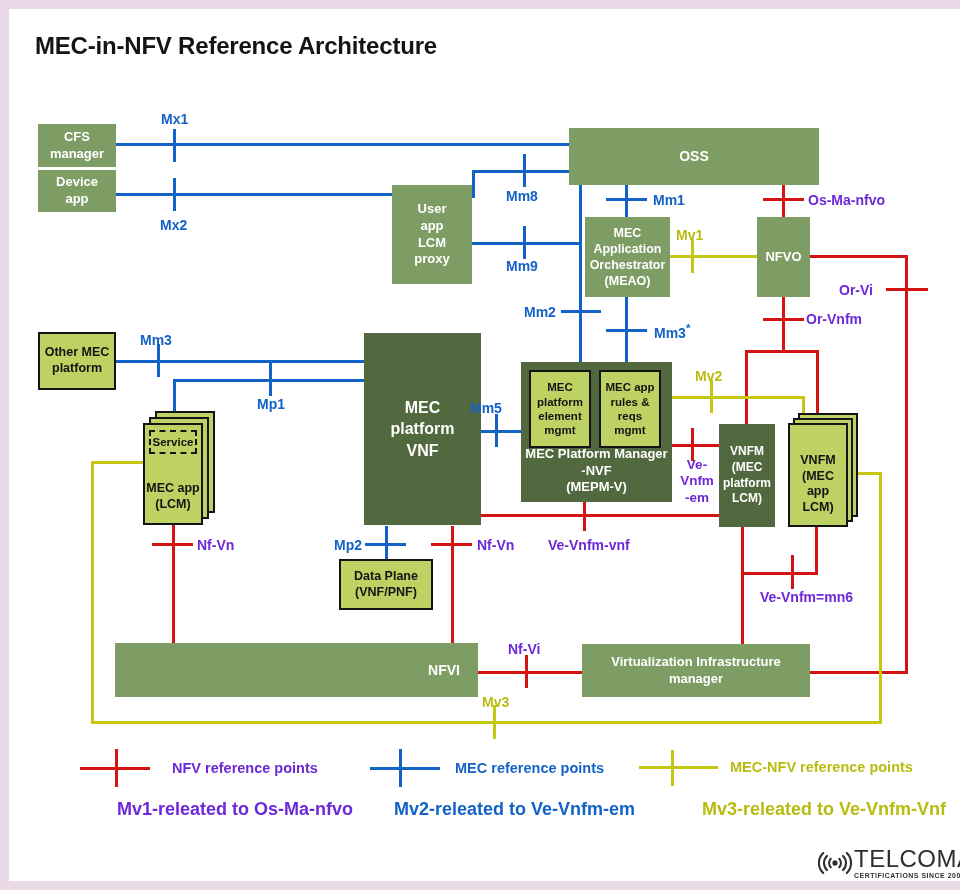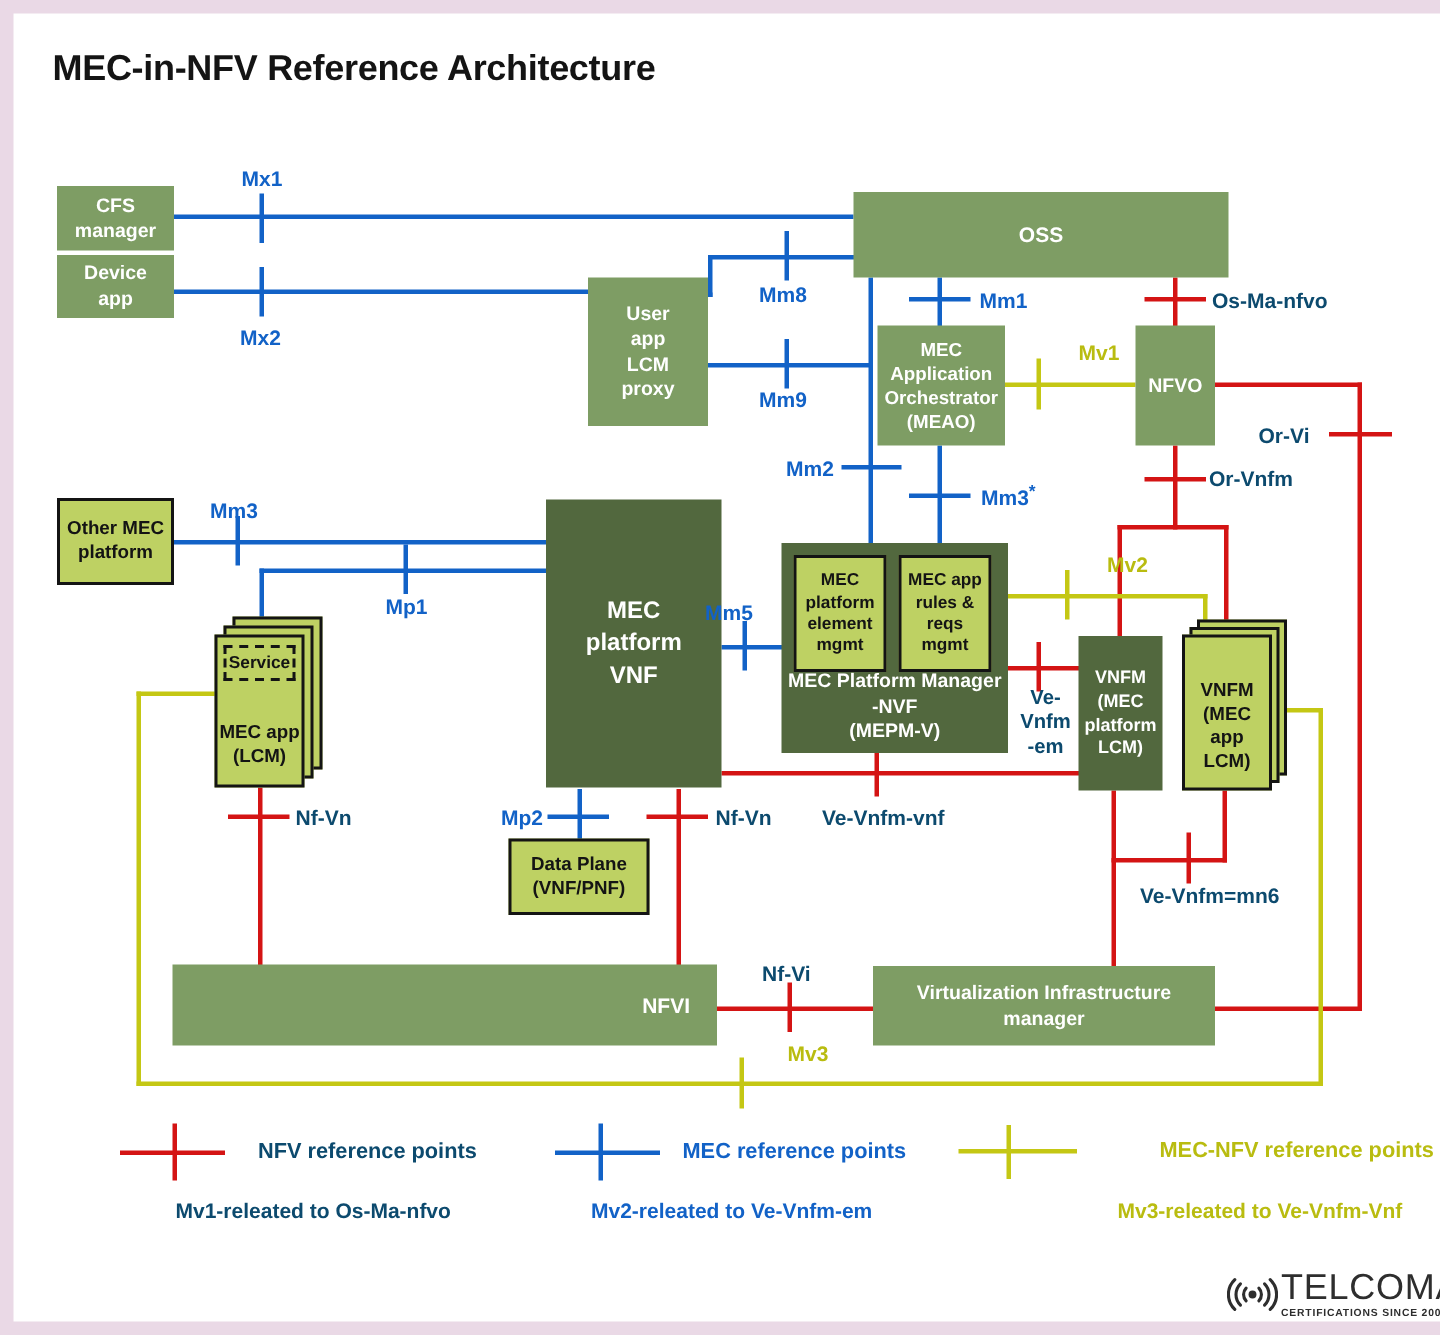--- a/index.html
+++ b/index.html
@@ -16,22 +16,22 @@
   
   .hl,.vl{position:absolute;}
   .hl{height:3px;}
   .vl{width:3px;}
   .cb{background:#1262c7;}
   .cr{background:#d41414;}
   .cy{background:#c4c714;}
   
   .lab{position:absolute;font-weight:bold;font-size:14px;line-height:1.22;white-space:pre-line;}
   .tb{color:#1262c7;}
-  .tr{color:#0c4a6e;}
-  .ty{color:#b9bc10;margin-left:43px;}
+  .tr{color:#6d28d9;}
+  .ty{color:#b9bc10;}
   
   .box{
     position:absolute;display:flex;align-items:center;justify-content:center;
     text-align:center;white-space:pre-line;font-weight:bold;box-sizing:border-box;
   }
   .g{background:#7e9d64;color:#fff;font-size:13px;line-height:1.3;}
   .dg{background:#52683e;color:#fff;font-size:12.5px;line-height:1.3;}
   .lg{background:#bed163;color:#141414;border:2px solid #141414;font-size:12px;line-height:1.25;}
   .vnf-text{font-size:16px;line-height:1.35;}
   .oss-text{font-size:14px;}
@@ -47,21 +47,21 @@
     border:2px dashed #141414;box-sizing:border-box;background:#bed163;
     display:flex;align-items:center;justify-content:center;
     font-size:11.5px;font-weight:bold;color:#141414;
   }
   .mepm-label{
     position:absolute;left:0;right:0;bottom:7px;text-align:center;color:#fff;
     font-weight:bold;font-size:13px;line-height:1.25;white-space:pre-line;
   }
   
   .legend-text{position:absolute;font-weight:bold;font-size:14.5px;}
-  .note-text{position:absolute;font-weight:bold;font-size:14px;}
+  .note-text{position:absolute;font-weight:bold;font-size:18px;}
   
   .logo{position:absolute;left:818px;top:847px;display:flex;align-items:center;gap:2px;color:#2e2e2e;}
   .logo-name{font-size:24px;font-weight:normal;letter-spacing:0.5px;line-height:1;}
   .logo-tagline{font-size:6.9px;font-weight:bold;letter-spacing:0.55px;margin-top:1px;}
 </style>
 </head>
 <body>
 
 <div class="canvas">
 

